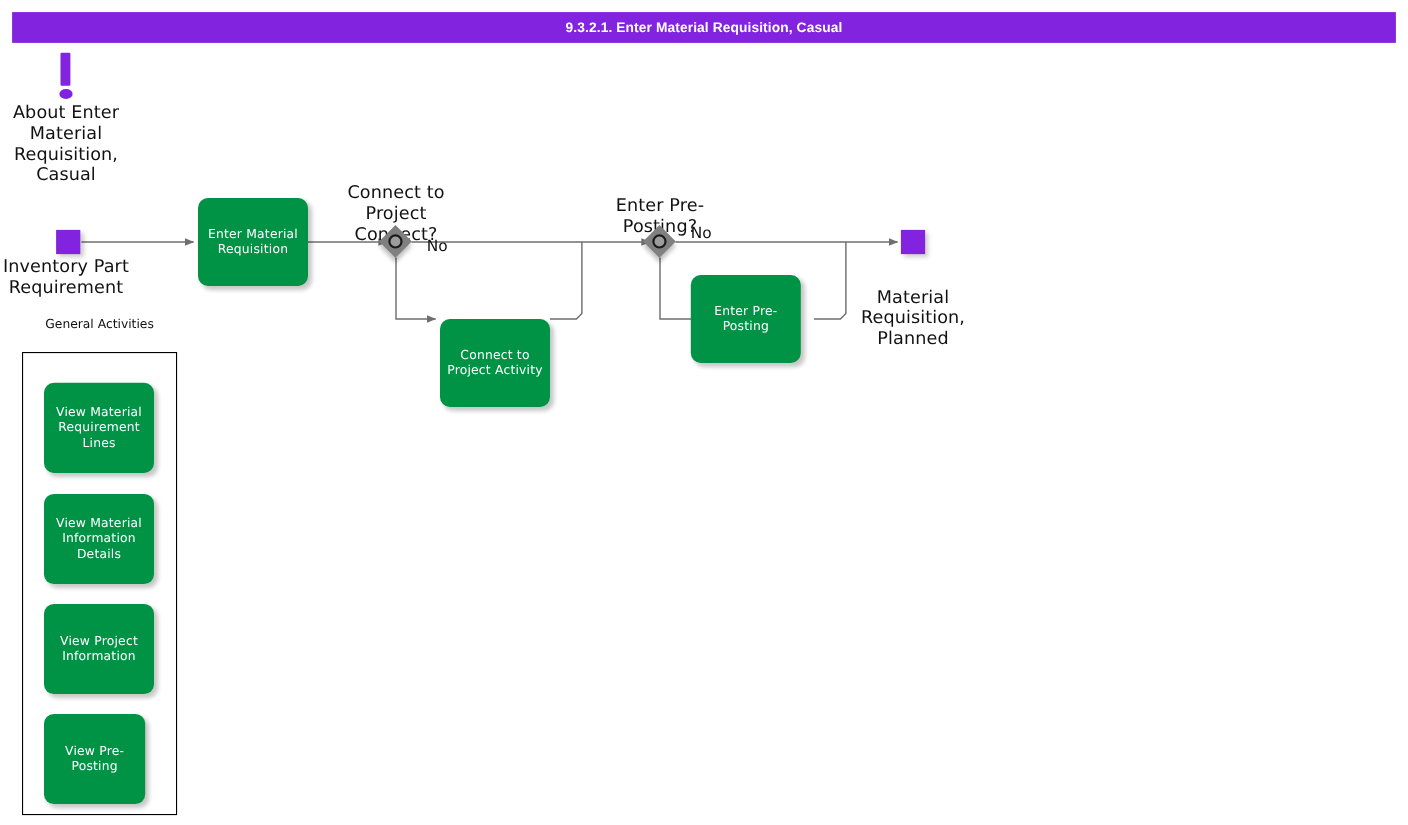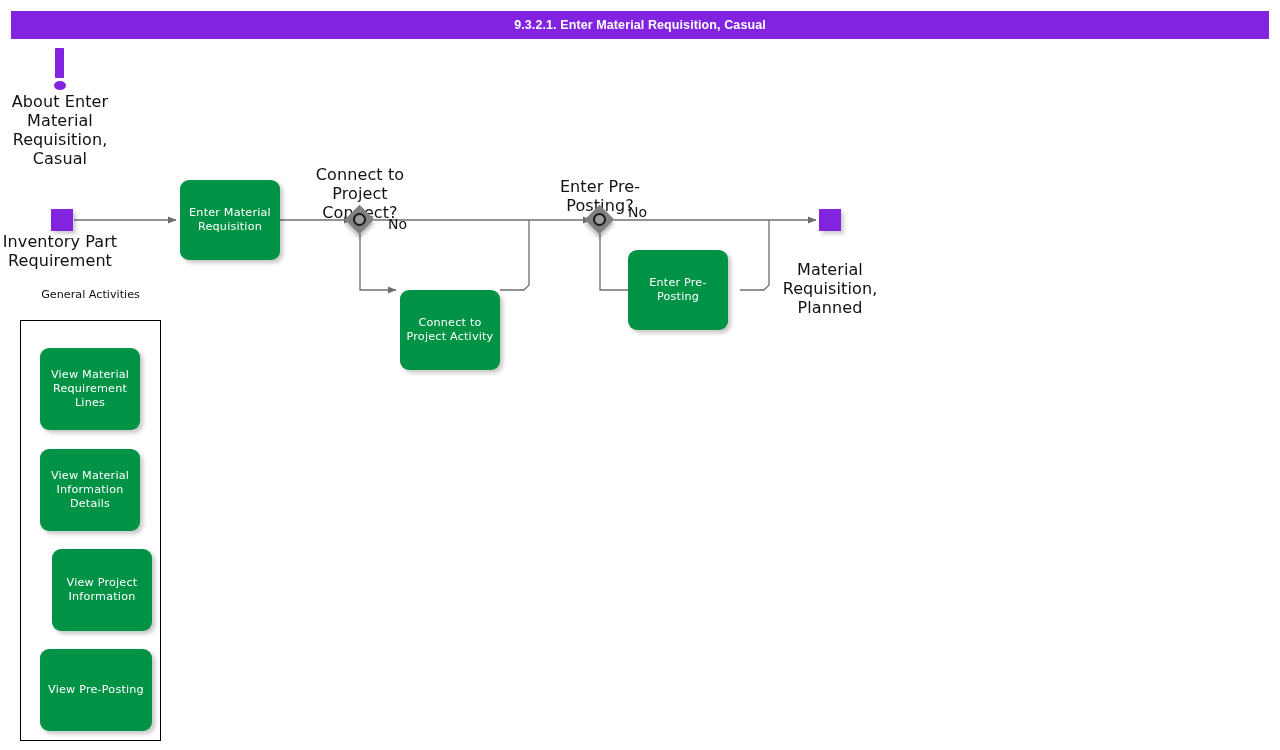--- a/index.html
+++ b/index.html
@@ -239,19 +239,19 @@
 <div id="general-activities-panel"></div>
 
 <div class="activity" style="left:40px; top:348px; width:100px; height:82px;">
   <span>View Material Requirement Lines</span>
 </div>
 
 <div class="activity" style="left:40px; top:449px; width:100px; height:82px;">
   <span>View Material Information Details</span>
 </div>
 
-<div class="activity" style="left:40px; top:549px; width:100px; height:82px;margin-left:12px;">
+<div class="activity" style="left:40px; top:549px; width:100px; height:82px;">
   <span>View Project Information</span>
 </div>
 
-<div class="activity" style="left:40px; top:649px; width:112px; height:82px;">
+<div class="activity" style="left:40px; top:649px; width:92px; height:82px;">
   <span>View Pre-Posting</span>
 </div>
 
 </body></html>

